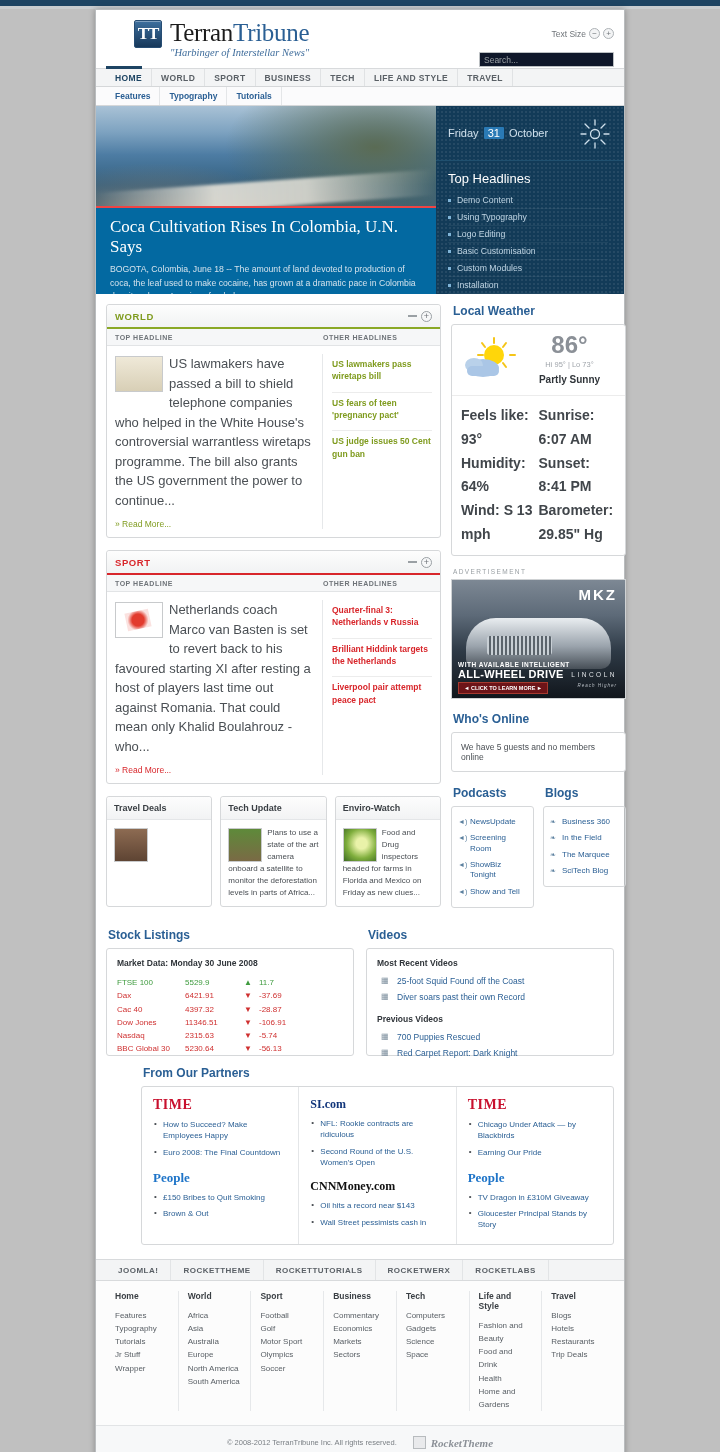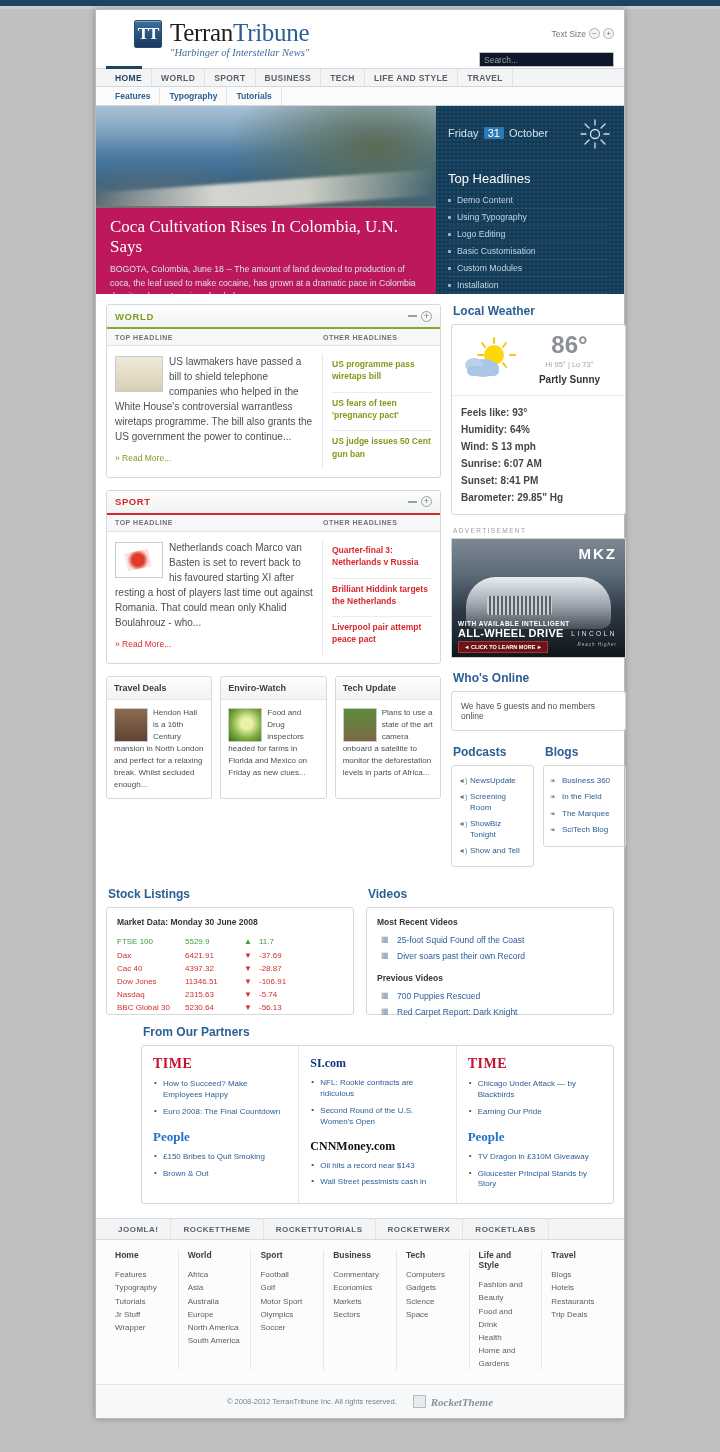--- a/index.html
+++ b/index.html
@@ -72,22 +72,22 @@
       linear-gradient(#a9c2d6 0%, #7da2c0 14%, #4d7ca3 26%, #34607f 42%, #3d6074 55%, #6d6a5c 70%, #5a584e 100%);
   }
   .hero-img:after{
     content:""; position:absolute; left:0; top:40%; width:100%; height:14%;
     background:linear-gradient(90deg, rgba(236,232,222,.0), rgba(236,232,222,.85) 35%, rgba(236,232,222,.8) 62%, rgba(236,232,222,0));
     transform:rotate(-4deg);
     filter:blur(1.5px);
   }
   .hero-cap {
     position:absolute; left:0; right:0; bottom:0; height:88px;
-    background:#be185d; color:#fff; padding:9px 14px 0 14px;
-    border-top:2px solid #737373;
+    background:#0369a1; color:#fff; padding:9px 14px 0 14px;
+    border-top:2px solid #ef4444;
   }
   .hero-cap h2 { font-family:"Liberation Serif", serif; font-size:17px; font-weight:normal; line-height:1.15; }
   .hero-cap p { font-size:8.7px; line-height:1.55; margin-top:7px; color:#d4e2ec; }
 
   .hero-right { width:auto; flex:1; background:#123b58; position:relative; }
   .hero-right:before{
     content:""; position:absolute; inset:0;
     background-image:radial-gradient(rgba(255,255,255,.08) 1px, transparent 1px);
     background-size:4px 4px;
   }
@@ -123,21 +123,21 @@
      border-bottom:1px solid #e2e4e6; font-size:7px; font-weight:bold; letter-spacing:.5px; color:#6f7479; padding:0 8px; }
   .panel-sub .a { width:208px; }
   .panel-body { display:flex; padding:8px; }
   .pb-left { width:208px; padding-right:8px; border-right:1px solid #e6e8ea; }
   .pb-right { flex:1; padding-left:9px; }
   .thumb { width:48px; height:36px; float:left; margin:2px 6px 2px 0; border:1px solid #c8cacc; }
   .thumb.bill { background:linear-gradient(#efe9d8,#d8cfb6); }
   .thumb.sport { background:#fff; position:relative; overflow:hidden; }
   .thumb.sport:after{ content:""; position:absolute; left:10px; top:8px; width:24px;height:18px;
      background:radial-gradient(circle at 50% 50%, #e23b2e 0 40%, rgba(226,59,46,.15) 70%); transform:rotate(-12deg); }
-  .art-text { font-size:10px; line-height:1.5; color:#4a4f54; }
+  .art-text { font-size:13px; line-height:1.5; color:#4a4f54; }
   .readmore { display:block; margin-top:9px; font-size:8.5px; }
   .readmore.world { color:#7f9b1e; }
   .readmore.sport { color:#d8262b; }
   .oh-item { font-size:8.5px; font-weight:bold; line-height:1.45; padding:4px 0 9px 0; border-bottom:1px solid #ececec; }
   .oh-item:last-child { border-bottom:none; }
   .oh-item.world { color:#7f9b1e; }
   .oh-item.sport { color:#d8262b; }
 
   
   .cards { display:flex; gap:8px; }
@@ -153,21 +153,21 @@
   
   .side-h { font-size:12px; color:#2a5f94; font-weight:bold; margin:0 0 6px 2px; }
   .side-box { border:1px solid #d6d8da; border-radius:3px; background:#fff; }
   .wx-title { font-size:10px; font-weight:bold; color:#30353a; padding:7px 9px; border-bottom:1px solid #ececec; }
   .wx-main { display:flex; align-items:center; padding:8px 9px 10px 9px; border-bottom:1px solid #ececec; }
   .wx-icon { width:62px; height:46px; position:relative; }
   .wx-right { flex:1; text-align:center; }
   .wx-temp { font-size:24px; font-weight:bold; color:#8b9097; line-height:1; }
   .wx-hilo { font-size:7.5px; color:#a0a5ab; margin-top:3px; }
   .wx-cond { font-size:10px; font-weight:bold; color:#30353a; margin-top:5px; }
-  .wx-foot { display:flex; padding:8px 9px; font-size:10px; line-height:1.7; color:#41464b; font-weight:bold;flex-direction:column; }
+  .wx-foot { display:flex; padding:8px 9px; font-size:14px; line-height:1.7; color:#41464b; font-weight:bold; }
   .wx-foot div { flex:1; }
 
   .adlabel { font-size:6.5px; letter-spacing:1.4px; color:#9aa0a4; margin:2px 0 4px 2px; }
   .ad {
     width:100%; height:120px; border:1px solid #cfd2d4; position:relative; overflow:hidden;
     background:linear-gradient(#7d8894 0%,#5d6a78 30%,#2e3a46 60%,#11161c 100%);
   }
   .ad .car { position:absolute; left:8%; top:32%; width:84%; height:44%;
     background:linear-gradient(#e9edf0,#9ba4ad 55%,#474f57); border-radius:30px 30px 10px 10px; }
   .ad .grille { position:absolute; left:20%; top:48%; width:38%; height:16%;
@@ -335,21 +335,21 @@
           <span class="a">TOP HEADLINE</span>
           <span>OTHER HEADLINES</span>
         </div>
         <div class="panel-body">
           <div class="pb-left">
             <div class="thumb bill"></div>
             <div class="art-text">US lawmakers have passed a bill to shield telephone companies who helped in the White House's controversial warrantless wiretaps programme. The bill also grants the US government the power to continue...</div>
             <span class="readmore world">» Read More...</span>
           </div>
           <div class="pb-right" id="world-other">
-              <div class="oh-item world">US programme pass wiretaps bill</div>
+              <div class="oh-item world">US lawmakers pass wiretaps bill</div>
               <div class="oh-item world">US fears of teen 'pregnancy pact'</div>
               <div class="oh-item world">US judge issues 50 Cent gun ban</div>
             </div>
         </div>
       </div>
 
       <div class="panel">
         <div class="panel-head sport">
           <h3>SPORT</h3>
           <div class="ctrl">
@@ -372,29 +372,29 @@
               <div class="oh-item sport">Quarter-final 3: Netherlands v Russia</div>
               <div class="oh-item sport">Brilliant Hiddink targets the Netherlands</div>
               <div class="oh-item sport">Liverpool pair attempt peace pact</div>
             </div>
         </div>
       </div>
 
       <div class="cards" id="cards">
           <div class="card">
             <h4>Travel Deals</h4>
-            <div class="card-body"><div class="card-thumb ct1"></div><span>Hendon Hall is a 16th Century mansion in North London and perfect for a relaxing break. Whilst secluded enough...</span></div>
+            <div class="card-body"><div class="card-thumb ct1"></div></div>
+          </div>
+          <div class="card">
+            <h4>Tech Update</h4>
+            <div class="card-body"><div class="card-thumb ct3"></div><span>Plans to use a state of the art camera onboard a satellite to monitor the deforestation levels in parts of Africa...</span></div>
           </div>
           <div class="card">
             <h4>Enviro-Watch</h4>
             <div class="card-body"><div class="card-thumb ct2"></div><span>Food and Drug inspectors headed for farms in Florida and Mexico on Friday as new clues...</span></div>
-          </div>
-          <div class="card">
-            <h4>Tech Update</h4>
-            <div class="card-body"><div class="card-thumb ct3"></div><span>Plans to use a state of the art camera onboard a satellite to monitor the deforestation levels in parts of Africa...</span></div>
           </div>
         </div>
     </div>
 
     <div class="col-right">
       <div class="side-h">Local Weather</div>
       <div class="side-box">
         <div class="wx-main">
           <svg class="wx-icon" viewBox="0 0 62 46">
             <g stroke="#f5c518" stroke-width="2" stroke-linecap="round">

